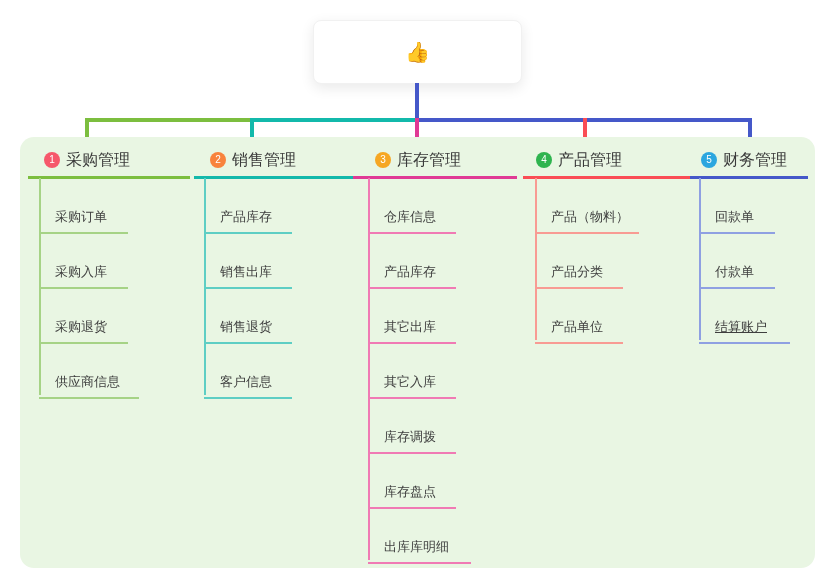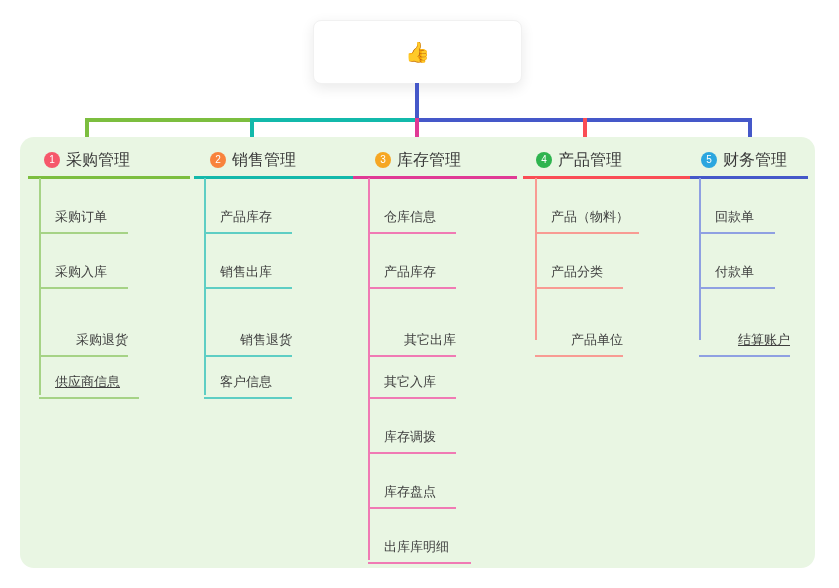--- a/index.html
+++ b/index.html
@@ -69,21 +69,21 @@
   .b4 .badge{background:#2fb44f;}
   .b4 .hunder{left:523px;width:167px;background:#fa4d55;}
   .b4 .trunk{left:535px;height:162px;background:#f89b93;}
   .b4 .sub-item{left:535px;border-color:#f89b93;}
   
   .b5 .badge{background:#2ba6df;}
   .b5 .hunder{left:690px;width:118px;background:#4558c9;}
   .b5 .trunk{left:699px;height:162px;background:#8fa0e2;}
   .b5 .sub-item{left:699px;border-color:#8fa0e2;}
   
-  .r1{top:200px;} .r2{top:255px;} .r3{top:323px;justify-content:flex-end;} .r4{top:365px;}
+  .r1{top:200px;} .r2{top:255px;} .r3{top:310px;} .r4{top:365px;}
   .r5{top:420px;} .r6{top:475px;} .r7{top:530px;}
 </style>
 </head>
 <body>
 
 <div class="stage">
 
   <div class="root-node">
     <span class="icon">👍</span>
   </div>
@@ -109,21 +109,21 @@
     <div class="trunk"></div>
     <div class="sub-item r1" style="width:73px;">
         <span>采购订单</span>
       </div>
     <div class="sub-item r2" style="width:73px;">
         <span>采购入库</span>
       </div>
     <div class="sub-item r3" style="width:73px;">
         <span>采购退货</span>
       </div>
-    <div class="sub-item r4" style="width:84px;text-decoration:underline;">
+    <div class="sub-item r4" style="width:84px;">
         <span>供应商信息</span>
       </div>
   </div>
 
   <div class="b2">
     <div class="branch-header" style="left:210px;">
       <span class="badge">2</span>
       <span>销售管理</span>
     </div>
     <div class="hunder"></div>

